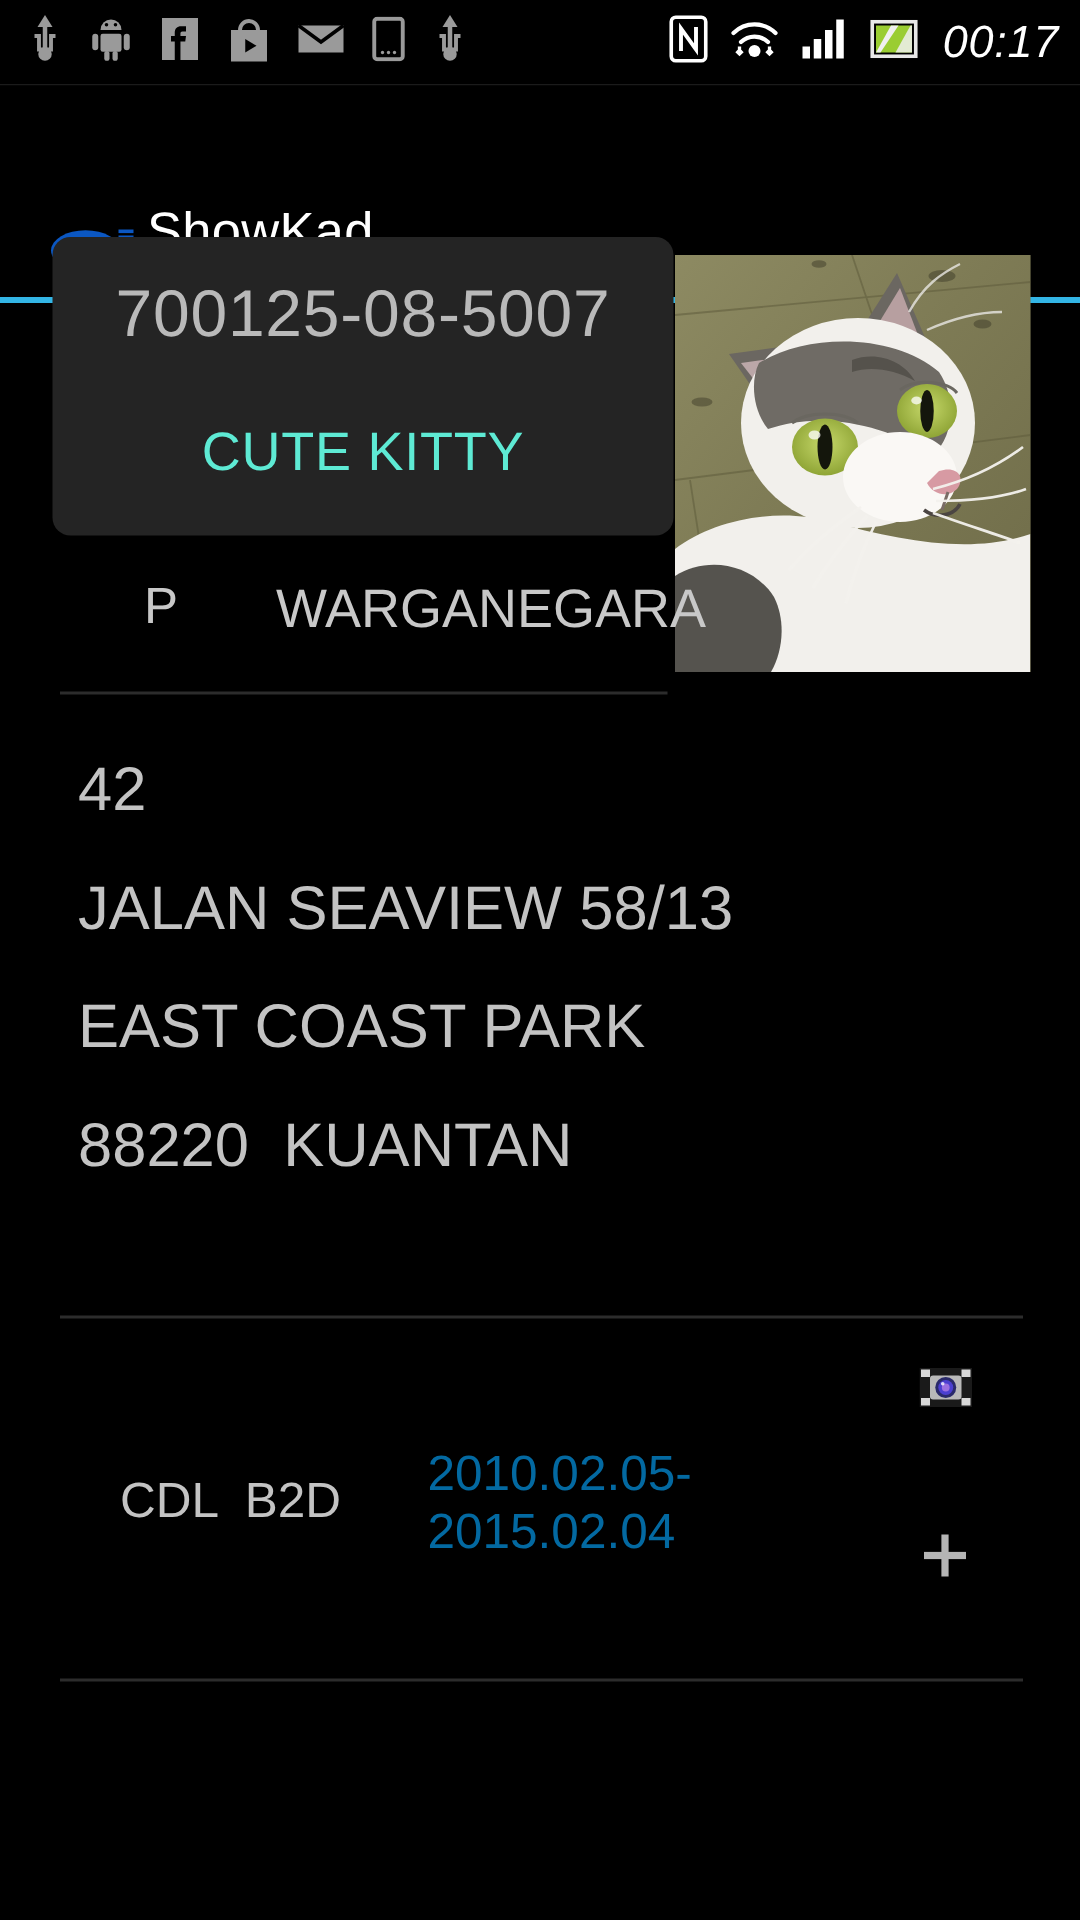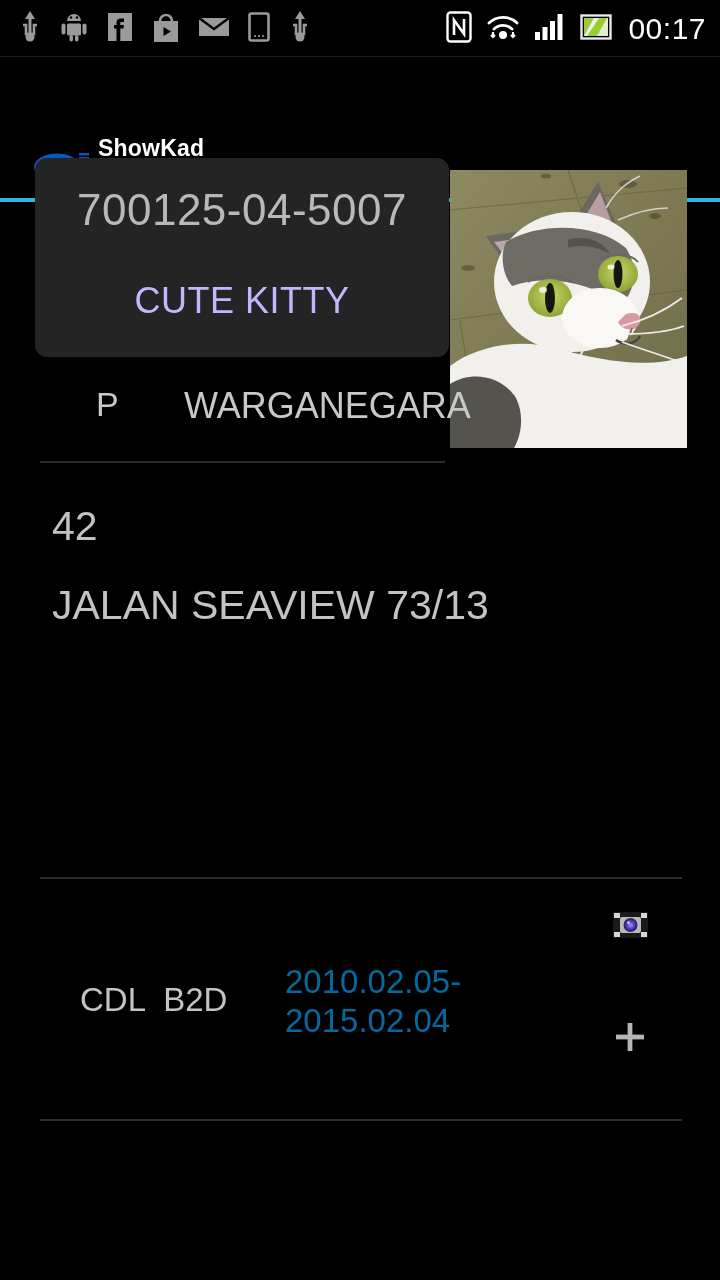--- a/index.html
+++ b/index.html
@@ -15,55 +15,56 @@
   .statusbar{
     position:absolute; left:0; top:0; width:720px; height:57px;
     background:#000;
   }
   .sb-left{ position:absolute; left:18px; top:0; height:57px; display:flex; align-items:center; gap:18px; }
   .sb-right{ position:absolute; right:14px; top:0; height:57px; display:flex; align-items:center; gap:14px; }
   .sb-icon{ display:block; }
   .sb-clock{
     color:#ffffff; font-size:30px; letter-spacing:0.5px;
     font-family:"Liberation Sans", sans-serif;
+    font-style:italic;
   }
   .sb-sep{
     position:absolute; left:0; top:56px; width:720px; height:1px;
     background:#1b1b1b;
   }
 
   
   .actionbar{
     position:absolute; left:0; top:57px; width:720px; height:86px;
     background:#000;
   }
   .logo{
     position:absolute; left:33px; top:92px; width:58px; height:36px;
   }
   .apptitle{
     position:absolute; left:98px; top:78px;
-    color:#ffffff; font-size:23px; font-weight:700; letter-spacing:0.2px;text-align:center;
+    color:#ffffff; font-size:35px; font-weight:400; letter-spacing:0.2px;text-align:center;
   }
   .accentline{
     position:absolute; left:0; top:141px; width:720px; height:4px;
     background:#33b5e5;
   }
 
   
   .idcard{
     position:absolute; left:35px; top:158px; width:414px; height:199px;
     background:#242424; border-radius:12px;
   }
   .idnum{
     position:absolute; left:0; top:27px; width:414px; text-align:center;
     color:#b9b9b9; font-size:44px; letter-spacing:0.5px;
   }
   .idname{
     position:absolute; left:0; top:122px; width:414px; text-align:center;
-    color:#c4b5fd; font-size:36px; letter-spacing:0.5px;
+    color:#5eead4; font-size:36px; letter-spacing:0.5px;
   }
 
   
   .citizen-row{
     position:absolute; left:40px; top:385px; width:408px; height:50px;
   }
   .citizen-code{
     position:absolute; left:56px; top:0; color:#c8c8c8; font-size:34px;
   }
   .citizen-status{
@@ -244,21 +245,21 @@
           <rect x="46" y="28" width="10" height="2.4"></rect>
         </g>
         <path d="M44 14 L52 18 L44 22" fill="none" stroke="#0b57c2" stroke-width="2.6"></path>
       </svg>
     </span>
     <div class="apptitle">ShowKad</div>
     <div class="accentline"></div>
   </div>
 
   <div class="idcard">
-    <div class="idnum">700125-04-5007</div>
+    <div class="idnum">700125-08-5007</div>
     <div class="idname">CUTE KITTY</div>
   </div>
 
   <div class="photo">
     <svg width="237" height="278" viewBox="0 0 237 278">
       <defs>
         <linearGradient id="bg" x1="0" y1="0" x2="1" y2="1">
           <stop offset="0%" stop-color="#8d8a62"></stop>
           <stop offset="45%" stop-color="#7e7b55"></stop>
           <stop offset="100%" stop-color="#6e6b48"></stop>
@@ -323,21 +324,23 @@
 
   <div class="citizen-row">
     <span class="citizen-code">P</span>
     <span class="citizen-status">WARGANEGARA</span>
   </div>
 
   <div class="divider-1"></div>
 
   <div class="address">
     <div class="addr-line">42</div>
-    <div class="addr-line">JALAN SEAVIEW 73/13</div>
+    <div class="addr-line">JALAN SEAVIEW 58/13</div>
+    <div class="addr-line">EAST COAST PARK</div>
+    <div class="addr-line">88220  KUANTAN</div>
   </div>
 
   <div class="divider-2"></div>
 
   <span class="cam-icon">
     <svg width="35" height="30" viewBox="0 0 35 30">
       <rect x="0" y="2" width="35" height="26" fill="#1a1a1a"></rect>
       <rect x="1" y="3" width="6" height="5" fill="#d8d8d8"></rect>
       <rect x="28" y="3" width="6" height="5" fill="#d8d8d8"></rect>
       <rect x="1" y="22" width="6" height="5" fill="#d8d8d8"></rect>

